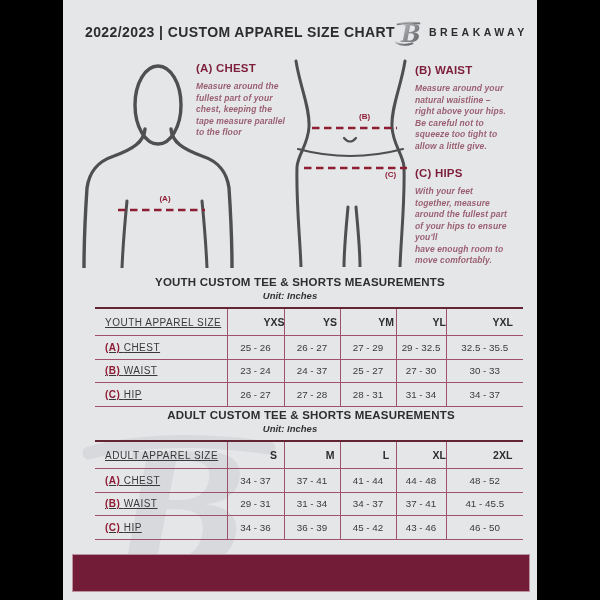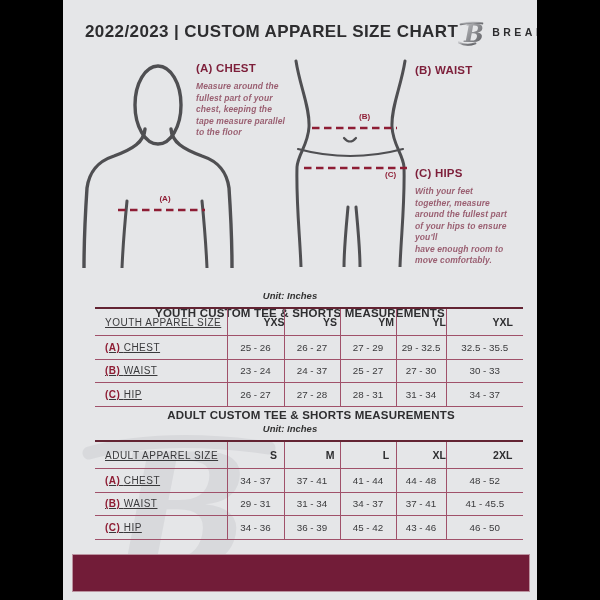--- a/index.html
+++ b/index.html
@@ -12,21 +12,21 @@
   .doc {
     position:absolute; left:63px; top:0; width:474px; height:600px;
     background: var(--page_bg, #e5e6e8);
     overflow:hidden;
   }
   
   .header {
     position:absolute; left:22px; right:20px; top:16px; height:32px;
     display:flex; justify-content:space-between; align-items:center; z-index:3;
   }
-  .title { font-weight:bold; font-size:17px; letter-spacing:0.4px; color:#2d2d2f; white-space:nowrap; }
+  .title { font-weight:bold; font-size:14px; letter-spacing:0.4px; color:#2d2d2f; white-space:nowrap; }
   .brand { display:flex; align-items:center; gap:8px; }
   .brand-text { font-weight:bold; font-size:10.5px; letter-spacing:3.5px; color:#2d2d2f; }
   
   .fig { position:absolute; z-index:1; }
   .left-figure { left:14px; top:53px; }
   .mid-figure  { left:225px; top:57px; }
   .outline { stroke: var(--figure_stroke,#4f4f52); stroke-width:3.4; fill:none; stroke-linecap:round; }
   .outline2 { stroke: var(--figure_stroke,#4f4f52); stroke-width:3; fill:none; stroke-linecap:round; }
   .thin { stroke: var(--figure_stroke,#4f4f52); stroke-width:2.2; fill:none; stroke-linecap:round; }
   .dash { stroke: var(--dash,#8e1d34); stroke-width:2.3; fill:none; stroke-dasharray:7.5 4.5; }
@@ -40,21 +40,21 @@
   .instr p  { margin:0; font-size:8.5px; line-height:11.5px; font-style:italic; font-weight:bold;
               color:var(--muted_text,#9a5f71); white-space:pre-line; letter-spacing:0.1px; }
   .instrA { left:133px; top:62px;  width:112px; }
   .instrB { left:352px; top:64px;  width:116px; }
   .instrC { left:352px; top:167px; width:118px; }
   
   .sec-title { position:absolute; left:0; width:474px; text-align:center; font-weight:bold;
                font-size:11.5px; color:#2e2e30; letter-spacing:0.2px; z-index:2; }
   .sec-unit  { position:absolute; left:0; width:454px; text-align:center; font-weight:bold; font-style:italic;
                font-size:9.5px; color:#333; z-index:2; }
-  #youthTitle { top:276px;margin-top:31px; } #youthUnit { top:290px; }
+  #youthTitle { top:276px; } #youthUnit { top:290px; }
   #adultTitle { top:409px;padding-left:11px; } #adultUnit { top:423px; }
   
   .table-wrap { position:absolute; left:32px; width:428px; z-index:2; }
   #youthTable { top:307px; }
   #adultTable { top:440px; }
   table { border-collapse:collapse; table-layout:fixed; width:428px; }
   th, td { padding:0; vertical-align:middle; height:22.5px; }
   thead th { height:26px; border-top:2px solid var(--table_border_dark,#5d2230);
              border-bottom:1.4px solid var(--table_border,#a0516a); }
   tbody td { border-bottom:1.4px solid var(--table_border,#a0516a); }
@@ -125,20 +125,26 @@
   <div class="instr instrA">
     <h3>(A) CHEST</h3>
     <p>Measure around the
 fullest part of your
 chest, keeping the
 tape measure parallel
 to the floor</p>
   </div>
   <div class="instr instrB">
     <h3>(B) WAIST</h3>
+    <p>Measure around your
+natural waistline –
+right above your hips.
+Be careful not to
+squeeze too tight to
+allow a little give.</p>
   </div>
   <div class="instr instrC">
     <h3>(C) HIPS</h3>
     <p>With your feet
 together, measure
 around the fullest part
 of your hips to ensure
 you'll
 have enough room to
 move comfortably.</p>

